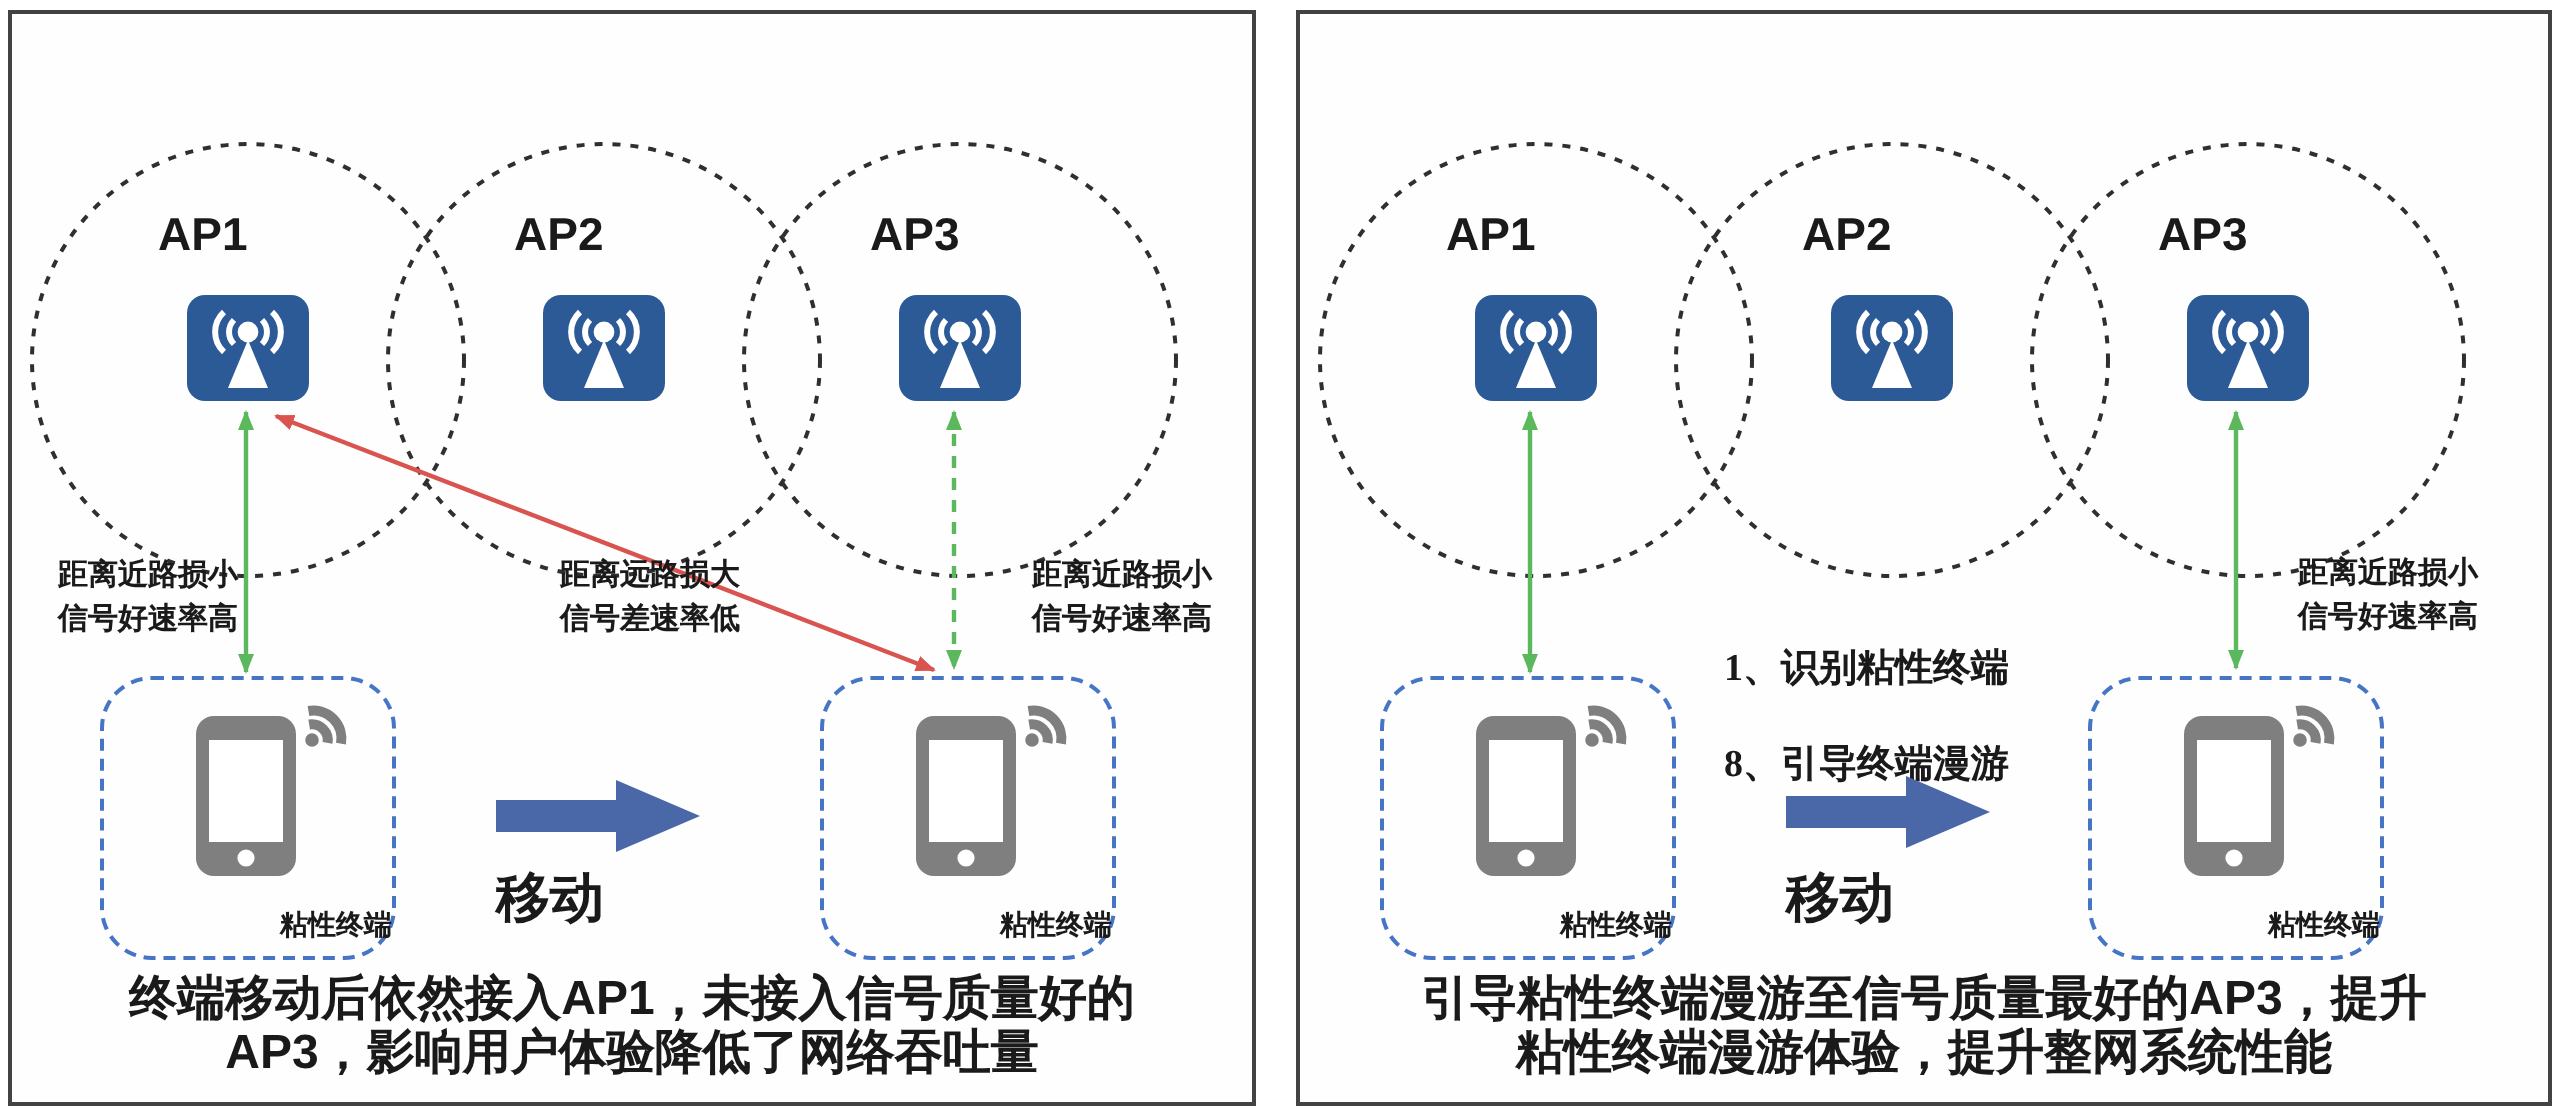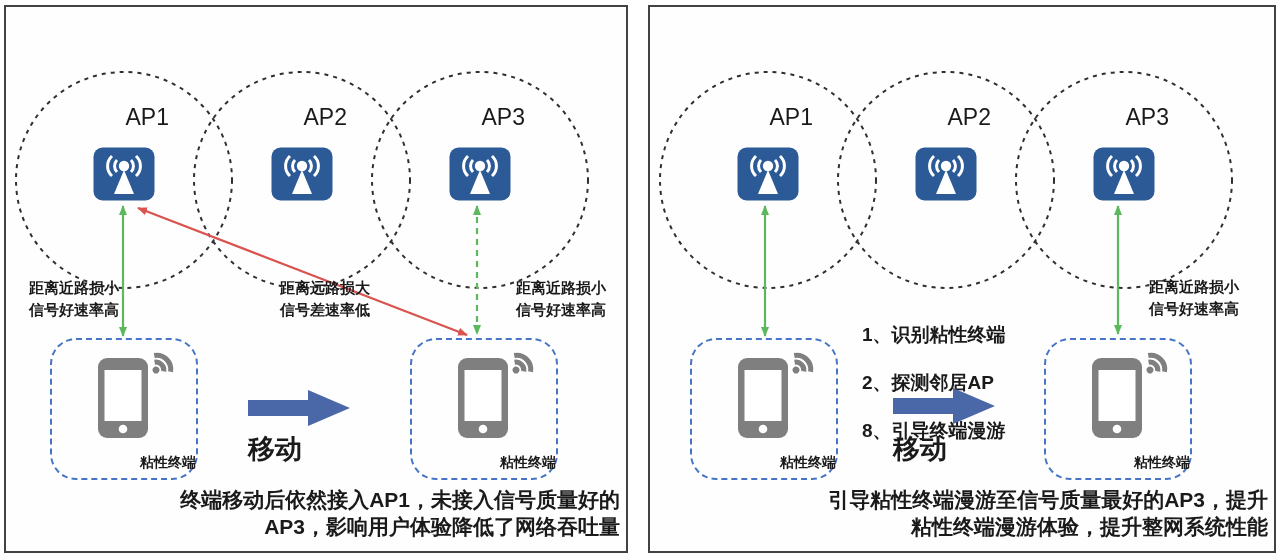--- a/index.html
+++ b/index.html
@@ -3,37 +3,37 @@
 <meta charset="utf-8">
 <style>
   html,body{margin:0;padding:0;background:#ffffff;}
   body{width:1280px;height:559px;position:relative;overflow:hidden;
        font-family:"Liberation Sans","DejaVu Sans",sans-serif;color:#1a1a1a;}
   .panel{position:absolute;top:5px;height:548px;background:#fefefe;
          border:2px solid #424242;box-sizing:border-box;}
   .panel-title{position:absolute;top:9px;left:0;right:0;text-align:center;
                font-size:27px;font-weight:bold;letter-spacing:1px;}
   .overlay{position:absolute;left:0;top:0;}
-  .ap-label{position:absolute;width:90px;text-align:right;top:97px;
-            font-size:23px;font-weight:normal;}
+  .ap-label{position:absolute;width:90px;text-align:left;top:97px;
+            font-size:23px;font-weight:bold;}
   .ap-icon{position:absolute;top:140px;width:62px;height:54px;}
   .note{position:absolute;font-size:15px;font-weight:bold;line-height:22px;
         white-space:pre-line;text-align:center;}
   .steps{position:absolute;font-size:19px;font-weight:bold;line-height:24px;
-         white-space:pre-line;text-align:left;}
+         white-space:pre-line;text-align:left;font-family:Liberation Serif, serif;}
   .terminal-box{position:absolute;width:148px;height:142px;box-sizing:border-box;
                 border:2px dashed #4575c4;border-radius:26px;}
   .phone-svg{position:absolute;left:24px;top:6px;width:100px;height:96px;}
   .terminal-label{position:absolute;left:18px;right:0;bottom:6px;text-align:right;
                   font-size:14px;font-weight:bold;}
   .move-arrow{position:absolute;width:104px;height:42px;}
   .move-label{position:absolute;width:104px;text-align:left;
               font-size:27px;font-weight:bold;}
-  .caption{position:absolute;left:6px;right:6px;top:479px;text-align:right;
-           font-size:21px;font-weight:bold;line-height:27px;white-space:pre-line;}
+  .caption{position:absolute;left:6px;right:6px;top:479px;text-align:center;
+           font-size:24px;font-weight:bold;line-height:27px;white-space:pre-line;}
 </style>
 </head>
 <body>
 
 <div class="panel" style="left:4px;width:624px;">
 
   <svg class="overlay" width="624" height="548" viewBox="0 0 624 548">
     <defs>
       <marker id="ahgL" markerWidth="12" markerHeight="10" refX="9" refY="4" orient="auto-start-reverse" markerUnits="userSpaceOnUse">
         <path d="M0,0 L10,4 L0,8 Z" fill="#5cb85c"></path>
@@ -168,21 +168,20 @@
     <circle cx="31" cy="19" r="5.2" fill="#fff"></circle>
     <path d="M31 23 L41 47 L21 47 Z" fill="#fff"></path>
     <path d="M24 13 A 8.5 8.5 0 0 0 24 25" stroke="#fff" stroke-width="3" fill="none"></path>
     <path d="M19 9 A 13.5 13.5 0 0 0 19 29" stroke="#fff" stroke-width="3" fill="none"></path>
     <path d="M38 13 A 8.5 8.5 0 0 1 38 25" stroke="#fff" stroke-width="3" fill="none"></path>
     <path d="M43 9 A 13.5 13.5 0 0 1 43 29" stroke="#fff" stroke-width="3" fill="none"></path>
   </svg>
 
   <div class="steps" style="left:212px;top:292px;">
     <div>1、识别粘性终端</div>
-    <div>2、探测邻居AP</div>
     <div>8、引导终端漫游</div>
   </div>
   <div class="note" style="left:476px;top:269px;width:136px;">距离近路损小
 信号好速率高</div>
 
   <div class="terminal-box" style="left:40px;top:331px;">
     <svg class="phone-svg" viewBox="0 0 100 96">
       <rect x="22" y="12" width="50" height="80" rx="9" fill="#7f7f7f"></rect>
       <rect x="28.5" y="24" width="37" height="51" fill="#fff"></rect>
       <circle cx="47" cy="83" r="4.3" fill="#fff"></circle>

